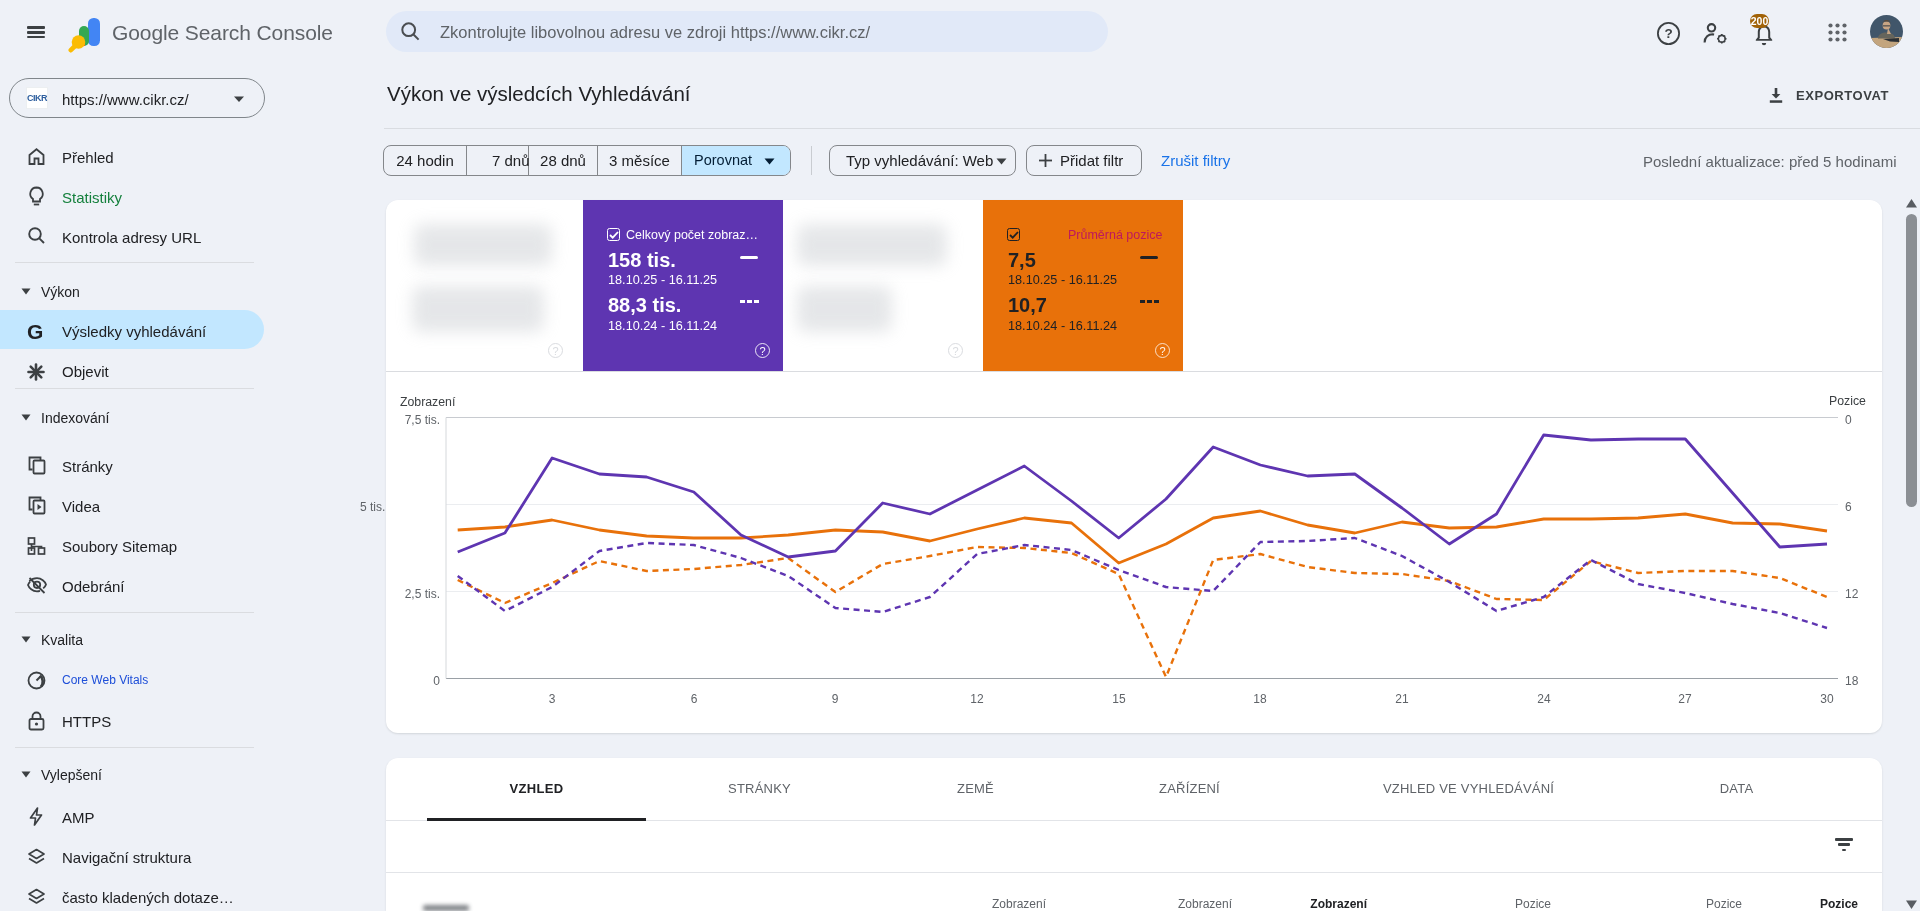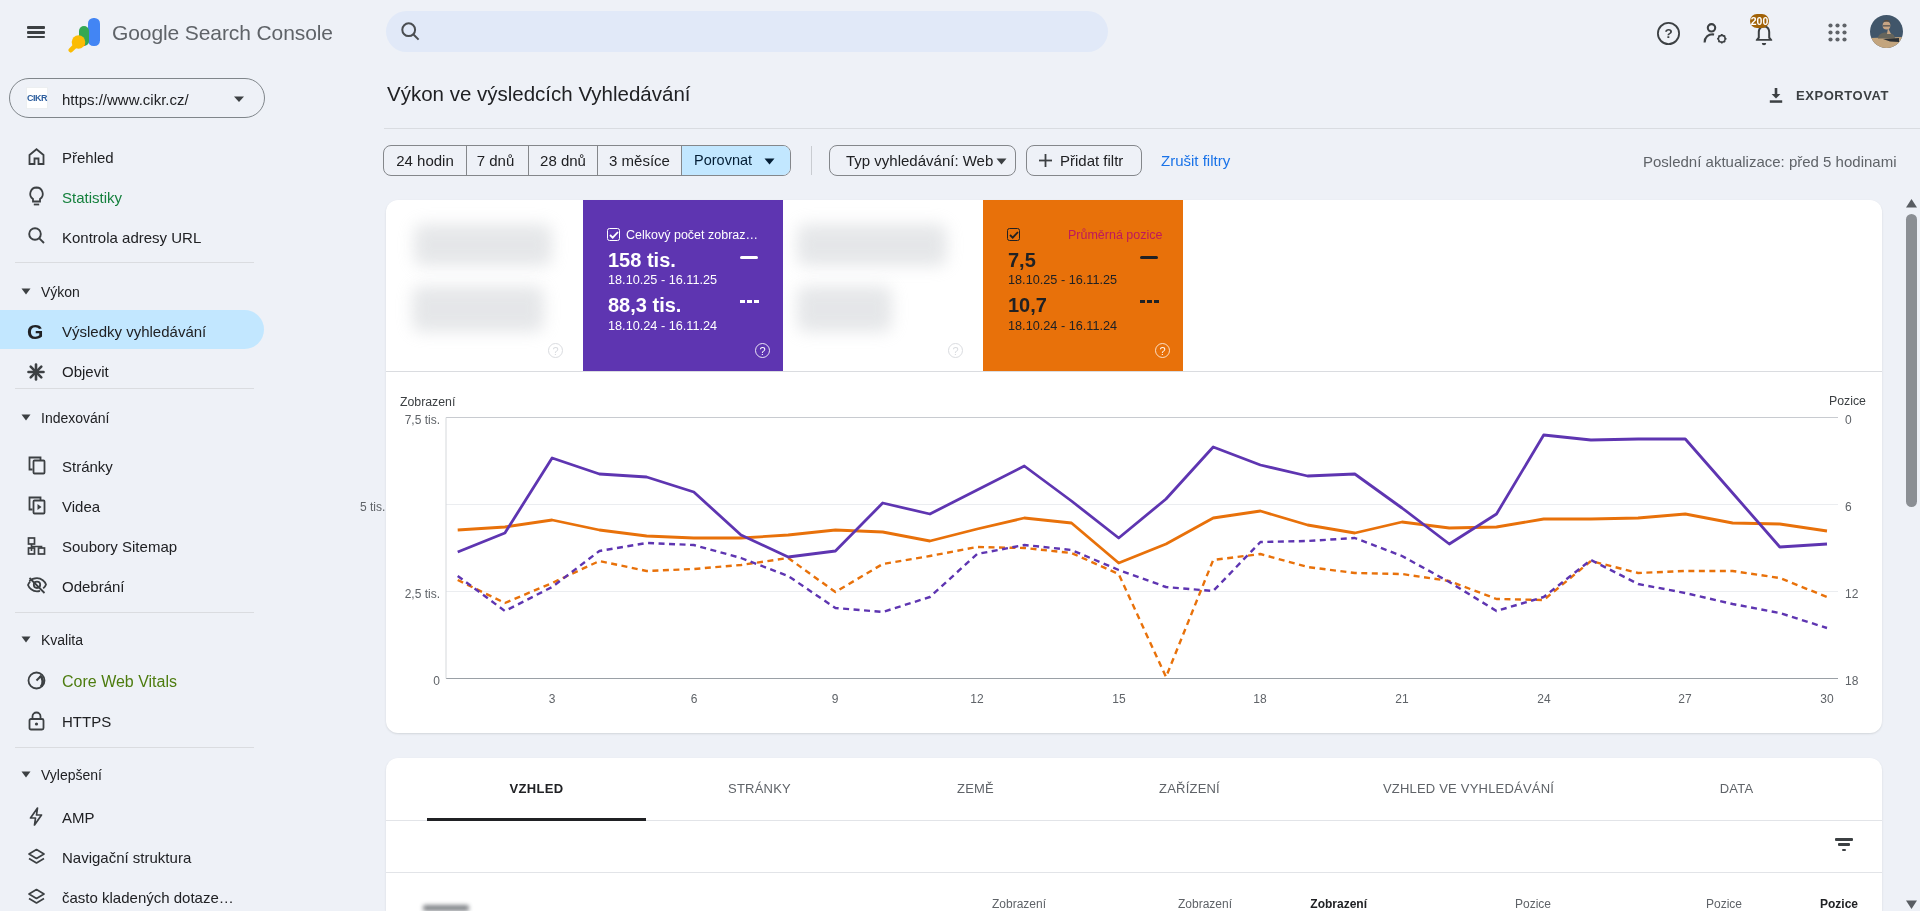--- a/index.html
+++ b/index.html
@@ -25,20 +25,21 @@
     <circle cx="12.5" cy="27" r="6.8" fill="#fbbc04"></circle>
     <line x1="8.5" y1="31.5" x2="4.8" y2="35.2" stroke="#fbbc04" stroke-width="4.6" stroke-linecap="round"></line>
   </svg>
   <div class="abs" style="left:112px;top:21px;font-size:21px;letter-spacing:-0.1px;color:#5f6368;">Google Search Console</div>
 
   <div class="abs" style="left:386px;top:11px;width:722px;height:41px;border-radius:21px;background:#e1e9f8;"></div>
   <svg class="abs" style="left:401px;top:22px;" width="20" height="20" viewBox="0 0 20 20" fill="none" stroke="#4a4d51" stroke-width="2">
     <circle cx="7.7" cy="7.7" r="6.4"></circle>
       <line x1="12.5" y1="12.5" x2="17.6" y2="17.6"></line>
   </svg>
+  <div class="abs" style="left:440px;top:23px;font-size:16.5px;color:#5f6368;">Zkontrolujte libovolnou adresu ve zdroji https://www.cikr.cz/</div>
 
   <svg class="abs" style="left:1656px;top:21px;" width="25" height="25" viewBox="0 0 25 25" fill="none">
     <circle cx="12.5" cy="12.5" r="10.6" stroke="#3c4043" stroke-width="1.8"></circle>
     <text x="12.5" y="17.4" font-size="13.5" font-family="Liberation Sans" fill="#3c4043" text-anchor="middle" font-weight="bold">?</text>
   </svg>
   <svg class="abs" style="left:1703px;top:22px;" width="27" height="24" viewBox="0 0 27 24" fill="none" stroke="#3c4043">
     <circle cx="8.5" cy="5.8" r="3.7" stroke-width="2.1"></circle>
     <path d="M1.6 20.5 c0,-5.5 4,-8.2 8,-8.2 l1.5 0.2" stroke-width="2.1"></path>
     <g stroke="#3c4043" stroke-width="1.6" fill="none">
       <circle cx="18.8" cy="16.8" r="3.4"></circle>
@@ -179,21 +180,21 @@
 <svg class="abs" style="left:21px;top:636px;" width="10" height="7" viewBox="0 0 10 7">
     <path d="M0.5 0.5 L9.5 0.5 L5 6.5 Z" fill="#3c4043"></path>
   </svg>
 <div class="abs" style="left:41px;top:632px;font-size:14px;color:#202124;">Kvalita</div>
 
 <svg class="abs" style="left:27px;top:671px;" width="19" height="19" viewBox="0 0 19 19" fill="none" stroke="#3c4043" stroke-width="1.8">
     <circle cx="9.5" cy="9.5" r="8"></circle>
     <path d="M9.5 9.5 L13.5 5.5" stroke-width="2"></path>
     <path d="M14 15.5 a8 8 0 0 0 -1 -11" stroke-width="2.6"></path>
   </svg>
-<div class="abs" style="left:62px;top:673px;font-size:16px;color:#4d7c0f;">Core Web Vitals</div>
+<div class="abs" style="left:62px;top:673px;font-size:12px;color:#1d4ed8;">Core Web Vitals</div>
 
 <svg class="abs" style="left:28px;top:711px;" width="17" height="20" viewBox="0 0 17 20" fill="none" stroke="#3c4043" stroke-width="1.8">
     <rect x="1.5" y="8" width="14" height="10.5" rx="1.5"></rect>
     <path d="M4.5 8 L4.5 5.5 a4 4 0 0 1 8 0 L12.5 8"></path>
     <circle cx="8.5" cy="13" r="1.6" fill="#3c4043" stroke="none"></circle>
   </svg>
 <div class="abs" style="left:62px;top:713px;font-size:15px;color:#202124;">HTTPS</div>
 
 <div class="abs" style="left:15px;top:747px;width:239px;height:1px;background:#dadce0;"></div>
 
@@ -233,21 +234,21 @@
 
 <div class="abs" style="left:384px;top:128px;width:1536px;height:1px;background:#d9dce1;"></div>
 
 <div class="abs" style="left:383px;top:145px;width:408px;height:31px;border:1px solid #84878b;border-radius:8px;"></div>
 <div class="abs" style="left:466px;top:145px;width:1px;height:31px;background:#84878b;"></div>
 <div class="abs" style="left:528px;top:145px;width:1px;height:31px;background:#84878b;"></div>
 <div class="abs" style="left:597px;top:145px;width:1px;height:31px;background:#84878b;"></div>
 <div class="abs" style="left:681px;top:145px;width:1px;height:31px;background:#84878b;"></div>
 <div class="abs" style="left:682px;top:146px;width:108px;height:29px;border-radius:0 7px 7px 0;background:#c2e7ff;"></div>
 <div class="abs" style="left:383px;top:152px;width:84px;text-align:center;font-size:15px;color:#202124;">24 hodin</div>
-<div class="abs" style="left:465px;top:152px;width:61px;text-align:center;font-size:15px;color:#202124;">7 dnů</div>
+<div class="abs" style="left:492px;top:152px;width:61px;font-size:15px;color:#202124;">7 dnů</div>
 <div class="abs" style="left:529px;top:152px;width:68px;text-align:center;font-size:15px;color:#202124;">28 dnů</div>
 <div class="abs" style="left:598px;top:152px;width:83px;text-align:center;font-size:15px;color:#202124;">3 měsíce</div>
 <div class="abs" style="left:694px;top:152px;font-size:14.5px;color:#041e35;">Porovnat</div>
 <svg class="abs" style="left:764px;top:158px;" width="11" height="7" viewBox="0 0 11 7">
     <path d="M0.5 0.5 L10.5 0.5 L5.5 6.5 Z" fill="#041e35"></path>
   </svg>
 
 <div class="abs" style="left:811px;top:146px;width:1px;height:29px;background:#c9ccd1;"></div>
 
 <div class="abs" style="left:829px;top:145px;width:187px;height:31px;border:1px solid #84878b;border-radius:8px;"></div>

